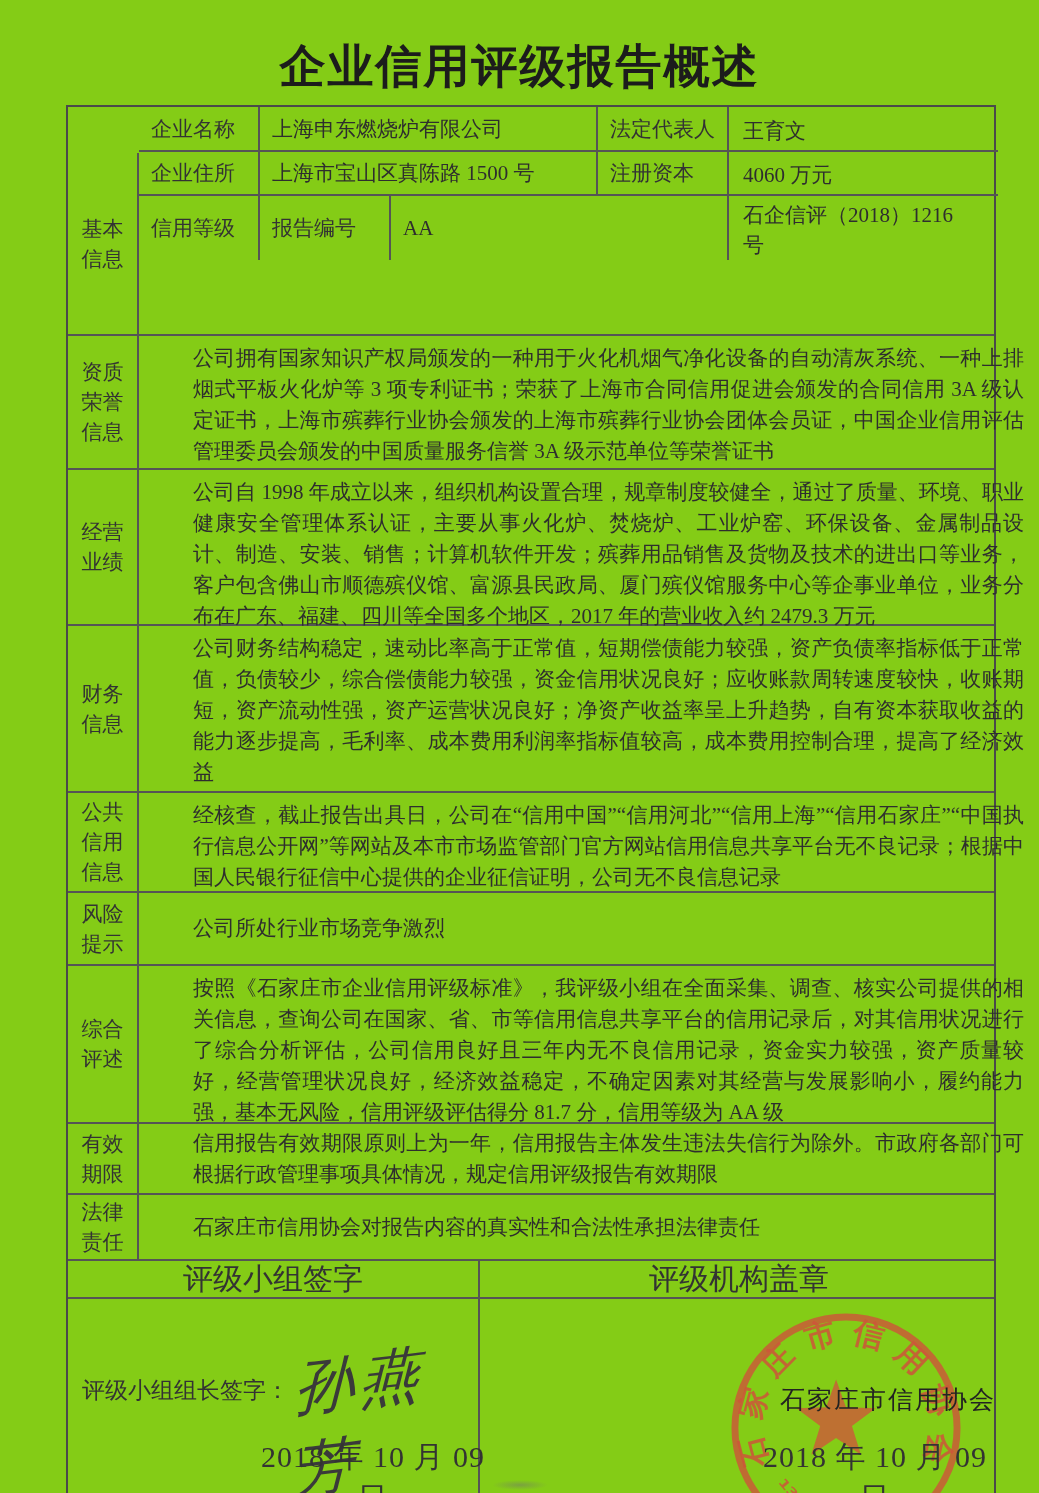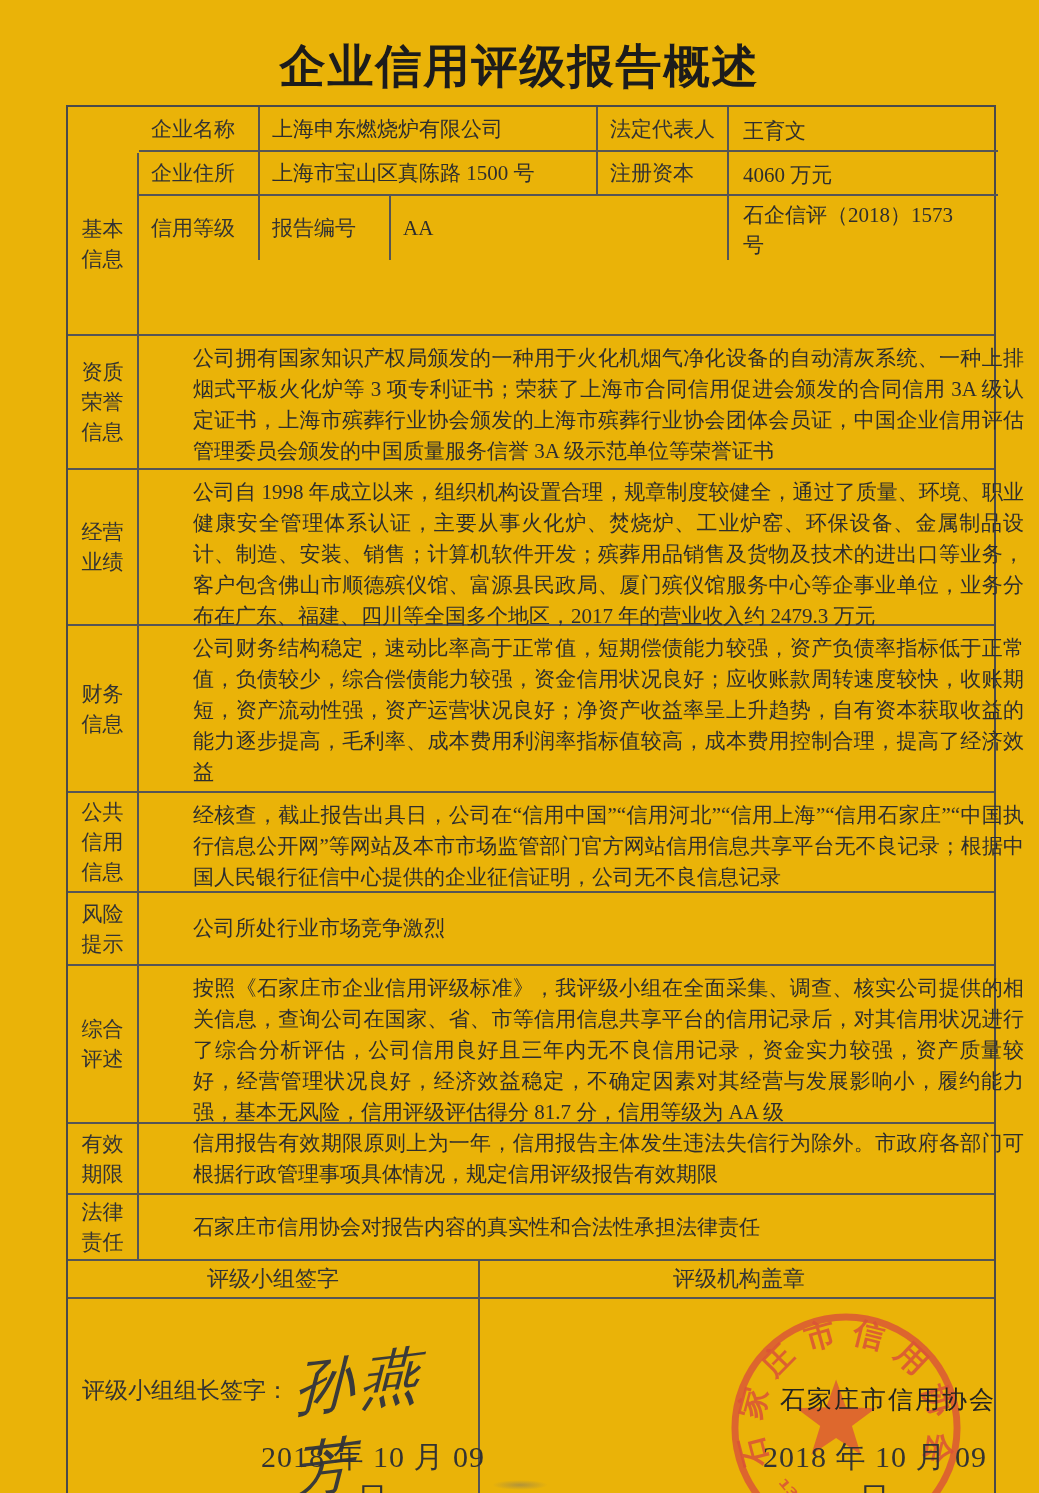--- a/index.html
+++ b/index.html
@@ -1,20 +1,20 @@
 <!DOCTYPE html>
 <html><head>
 <meta charset="utf-8">
 <style>
   html,body{margin:0;padding:0;background:#e8e8e6;}
   .page{
     position:relative;
     width:1039px;height:1493px;
     margin:0 auto;
-    background:#eab308;
+    background:#84cc16;
     font-family:"Liberation Serif","DejaVu Serif",serif;
     color:#2e2e2e;
     overflow:hidden;
   }
   .doc-title{
     position:absolute;top:36px;left:0;width:100%;
     text-align:center;
     font-size:46px;font-weight:bold;color:#1c1c1c;
     letter-spacing:2px;
   }
@@ -49,21 +49,21 @@
     display:block;
     padding:7px 14px 0 14px;
     font-size:21px;line-height:31px;
     text-align:justify;
     color:#2e2e2e;
     margin-left:40px;
   }
   .sec-text.vcenter{display:flex;align-items:center;padding-top:0;}
   .sig-header{
     display:flex;align-items:center;justify-content:center;
-    font-size:22px;color:#333;
+    font-size:30px;color:#333;
   }
   .sig-cell{position:relative;}
   .leader-label{
     position:absolute;left:14px;top:76px;
     font-size:23px;color:#333;
   }
   .handwriting{
     position:absolute;left:225px;top:40px;
     font-size:60px;color:#3a3a3a;
     font-style:italic;
@@ -111,21 +111,21 @@
         <div class="row bb" style="height:44px;">
           <div class="cell lbl br">企业住所</div>
           <div class="cell val br">上海市宝山区真陈路 1500 号</div>
           <div class="cell lbl2 br">注册资本</div>
           <div class="cell val2">4060 万元</div>
         </div>
         <div class="row" style="height:64px;">
           <div class="cell lbl br">信用等级</div>
           <div class="cell lbl2 br">报告编号</div>
           <div class="cell val br">AA</div>
-          <div class="cell val2">石企信评（2018）1573 号</div>
+          <div class="cell val2">石企信评（2018）1216 号</div>
         </div>
       </div>
     </div>
 
     <div class="row bb" style="height:134px;">
       <div class="cell sec-label br">资质荣誉信息</div>
       <div class="cell sec-text">公司拥有国家知识产权局颁发的一种用于火化机烟气净化设备的自动清灰系统、一种上排烟式平板火化炉等 3 项专利证书；荣获了上海市合同信用促进会颁发的合同信用 3A 级认定证书，上海市殡葬行业协会颁发的上海市殡葬行业协会团体会员证，中国企业信用评估管理委员会颁发的中国质量服务信誉 3A 级示范单位等荣誉证书</div>
     </div>
 
     <div class="row bb" style="height:156px;">

